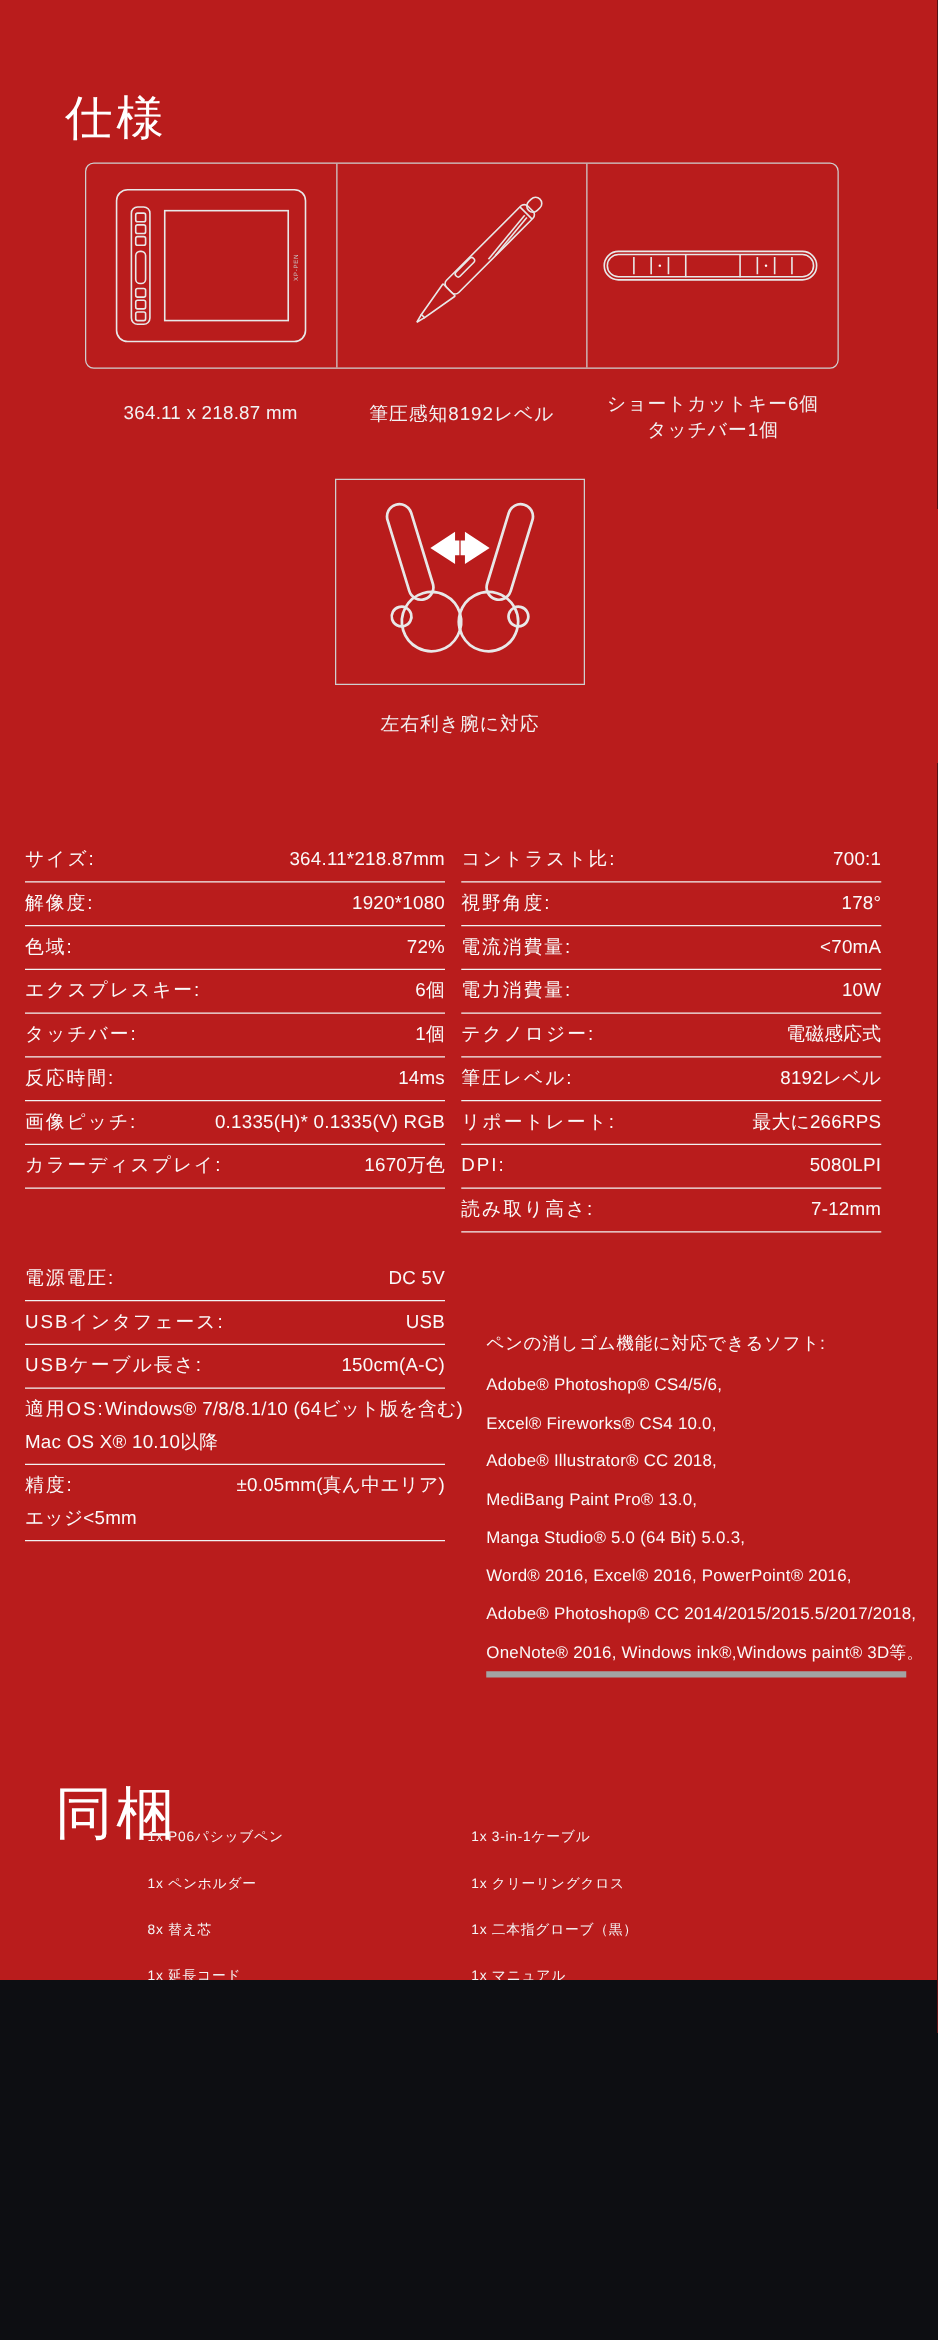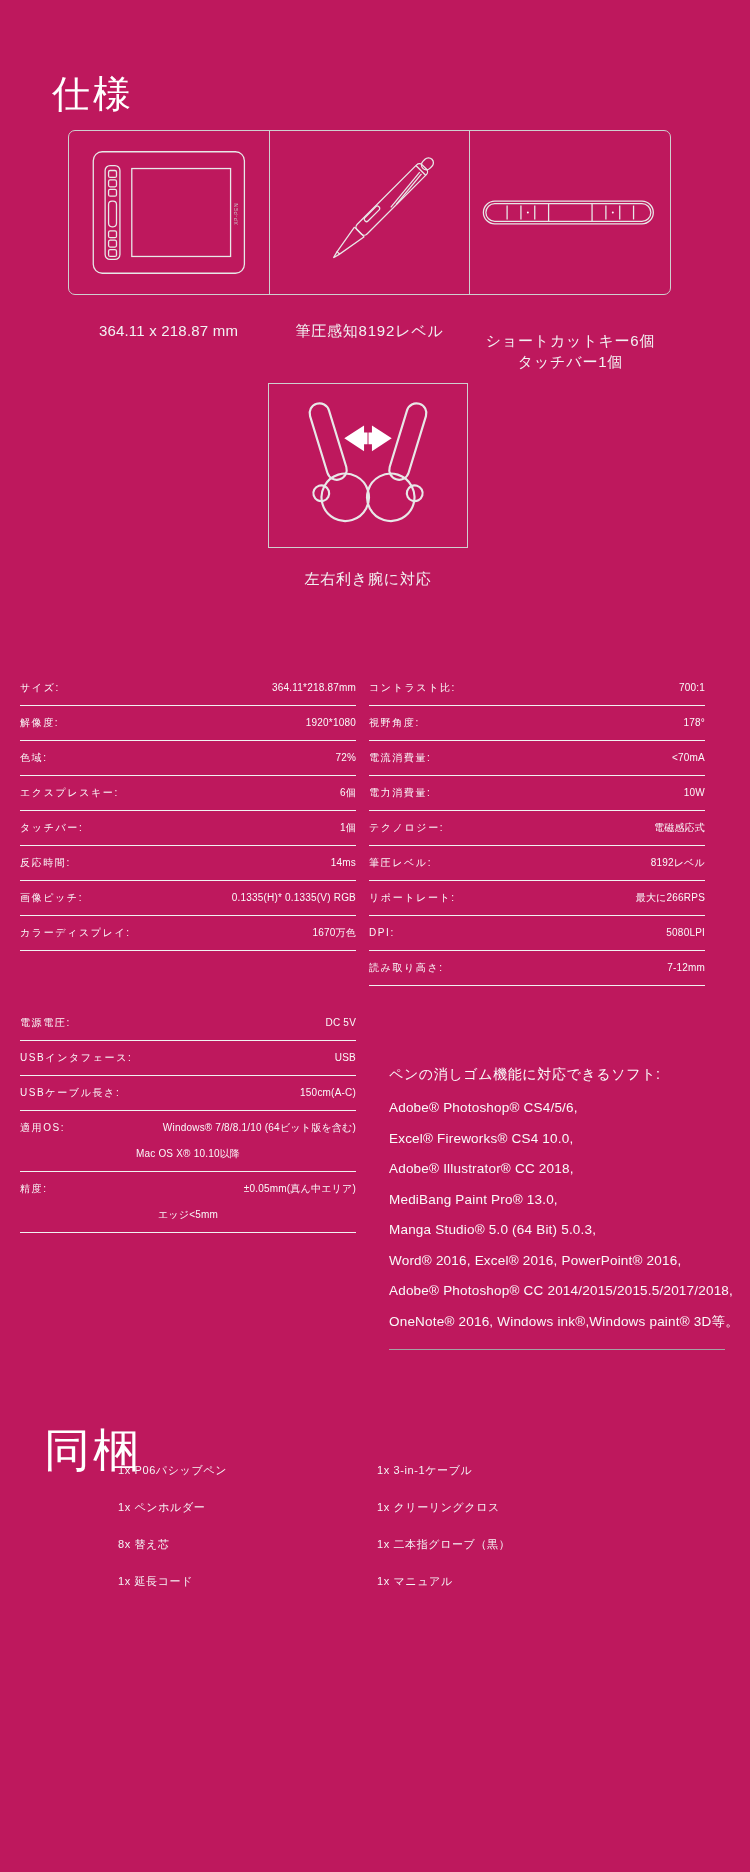--- a/index.html
+++ b/index.html
@@ -1,18 +1,18 @@
 <!DOCTYPE html>
 <html><head>
 <meta charset="utf-8">
 <style>
   html,body{margin:0;padding:0;background:#0d0e12;}
   .page{
-    position:relative;width:750px;height:1872px;margin:0 auto;
-    background:#be185d;color:#f5f5f6;overflow:hidden;
+    position:relative;width:750px;height:1584px;margin:0 auto;
+    background:#b91c1c;color:#f5f5f6;overflow:hidden;
     font-family:"Liberation Sans",sans-serif;
   }
   .section-title{
     position:absolute;font-size:38px;font-weight:500;letter-spacing:3px;color:#ffffff;
   }
   #spec-title{left:52px;top:44px;}
   #included-title{left:44px;top:1382px;font-size:46px;}
 
   
   .gallery{
@@ -21,44 +21,44 @@
   }
   .gallery-cell{flex:1 1 0;position:relative;}
   .gallery-cell + .gallery-cell{border-left:1px solid #cfcfcf;}
   .gallery-cell svg{position:absolute;left:0;top:0;width:100%;height:100%;}
 
   .cap{
     position:absolute;font-size:15px;letter-spacing:0.8px;color:#f2f2f3;text-align:center;
   }
   #cap-tablet{left:68px;top:322px;width:201px;letter-spacing:0.2px;}
   #cap-pen{left:269px;top:322px;width:201px;}
-  #cap-shortcut{left:470px;top:330px;width:201px;line-height:21px;}
+  #cap-shortcut{left:470px;top:313px;width:201px;line-height:21px;}
 
   .hands-box{
     position:absolute;left:268px;top:383px;width:200px;height:165px;
     border:1px solid #cfcfcf;box-sizing:border-box;
   }
   .hands-box svg{width:100%;height:100%;display:block;}
   #cap-hands{left:268px;top:570px;width:200px;}
 
   
-  .spec-col{position:absolute;width:336px;font-size:10px;color:#fafafa;}
+  .spec-col{position:absolute;width:336px;font-size:15px;color:#fafafa;}
   #spec-table1-left{left:20px;top:671px;}
   #spec-table1-right{left:369px;top:671px;}
   #spec-table2-left{left:20px;top:1006px;}
   .spec-row{border-bottom:1px solid #f2f2f2;padding:8px 0 8px;}
   .spec-line{display:flex;justify-content:space-between;align-items:baseline;line-height:18px;}
-  .spec-line.line2{justify-content:center;padding-top:8px;}
+  .spec-line.line2{justify-content:flex-start;padding-top:8px;}
   .spec-label{letter-spacing:1.6px;white-space:nowrap;}
   .spec-value{text-align:right;white-space:nowrap;letter-spacing:0.2px;}
 
   
   .software{
     position:absolute;left:389px;top:1064px;width:336px;
-    border-bottom:1px solid #a3a3a3;padding-bottom:12px;
+    border-bottom:5px solid #a3a3a3;
   }
   .software-header{
     display:block;font-size:14px;letter-spacing:0.6px;line-height:20px;margin-bottom:9px;color:#fafafa;
   }
   .software-line{font-size:13.5px;line-height:30.5px;white-space:nowrap;letter-spacing:0.2px;color:#fafafa;}
 
   
   .included-list{position:absolute;top:1462px;font-size:11px;color:#f5f5f6;}
   #included-list-left{left:118px;}
   #included-list-right{left:377px;}

